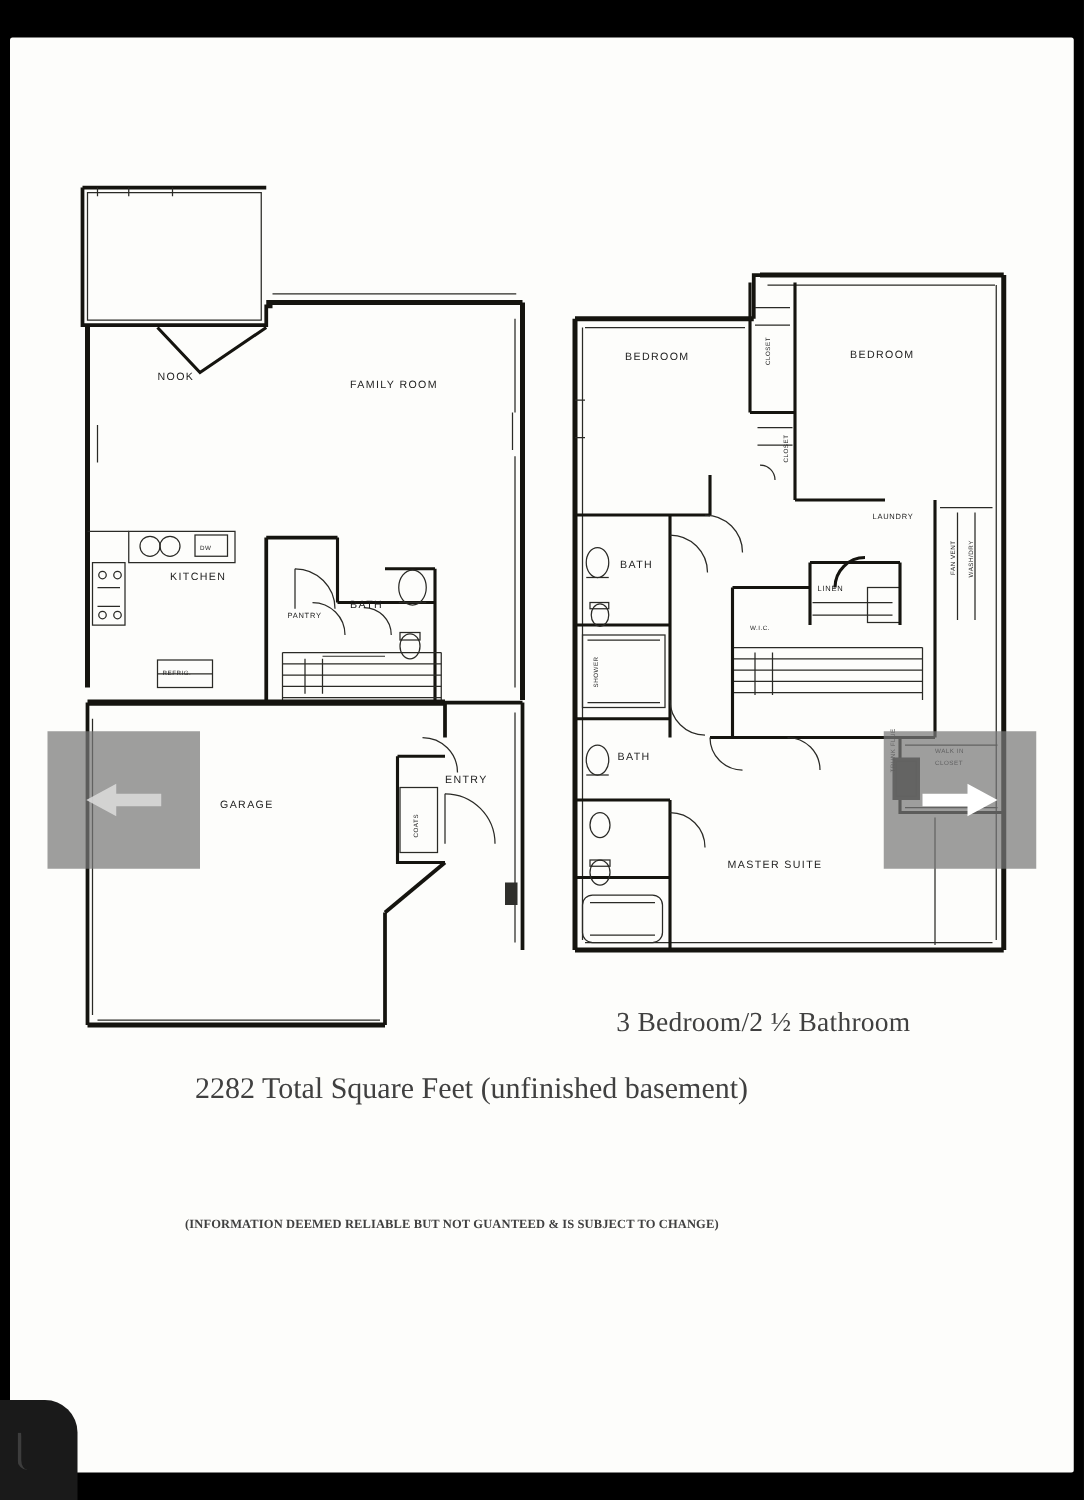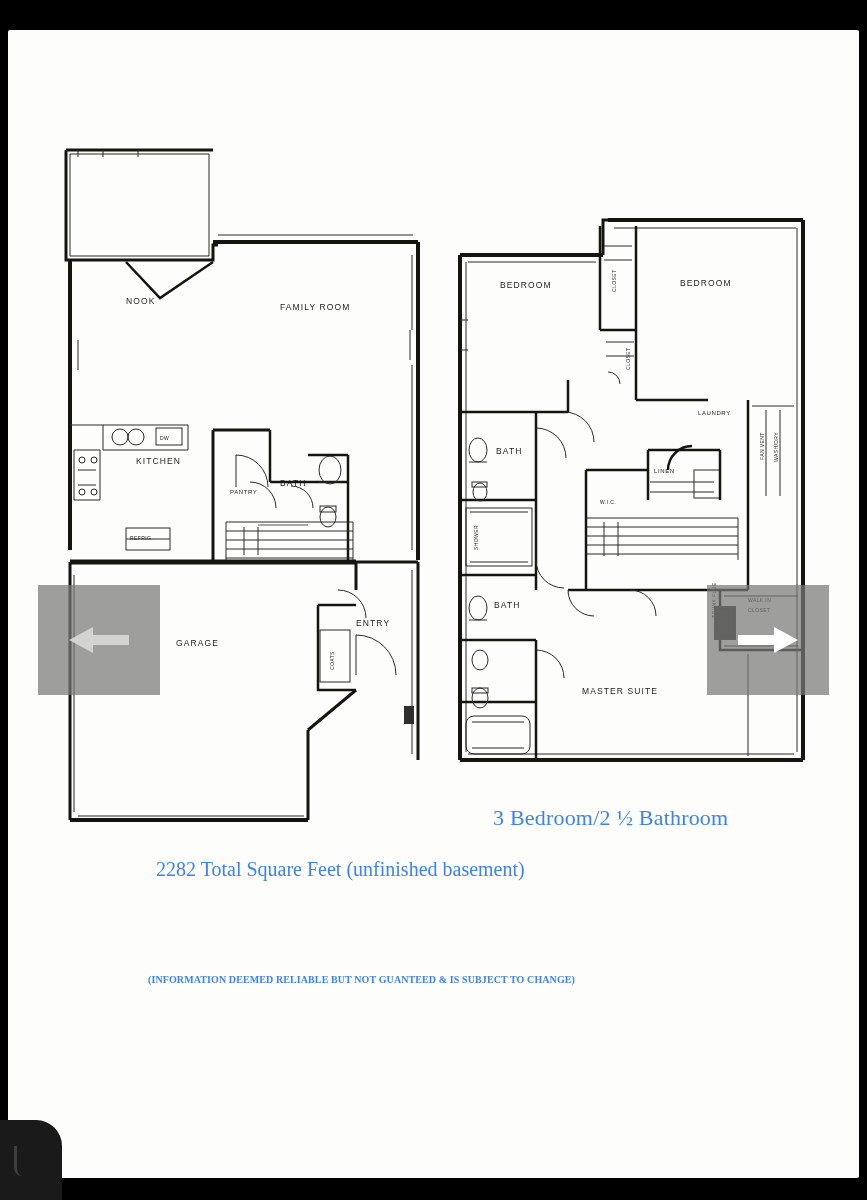--- a/index.html
+++ b/index.html
@@ -33,38 +33,38 @@
   .plan-svg {
     position: absolute;
     left: 0;
     top: 0;
     width: 851px;
     height: 1148px;
   }
   
   .caption {
     position: absolute;
-    color: #3b82f6;
+    color: #404040;
     white-space: nowrap;
   }
   .cap-bed {
     left: 485px;
     top: 775px;
     font-size: 22px;
     letter-spacing: .2px;
   }
   .cap-fin {
     left: 148px;
     top: 800px;
     font-size: 22px;
   }
   .cap-tot {
     left: 148px;
     top: 828px;
-    font-size: 20px;
+    font-size: 24px;
   }
   .cap-disc {
     left: 140px;
     top: 944px;
     font-size: 10px;
     font-weight: bold;
     letter-spacing: .1px;
   }
   
   .nav-btn {

